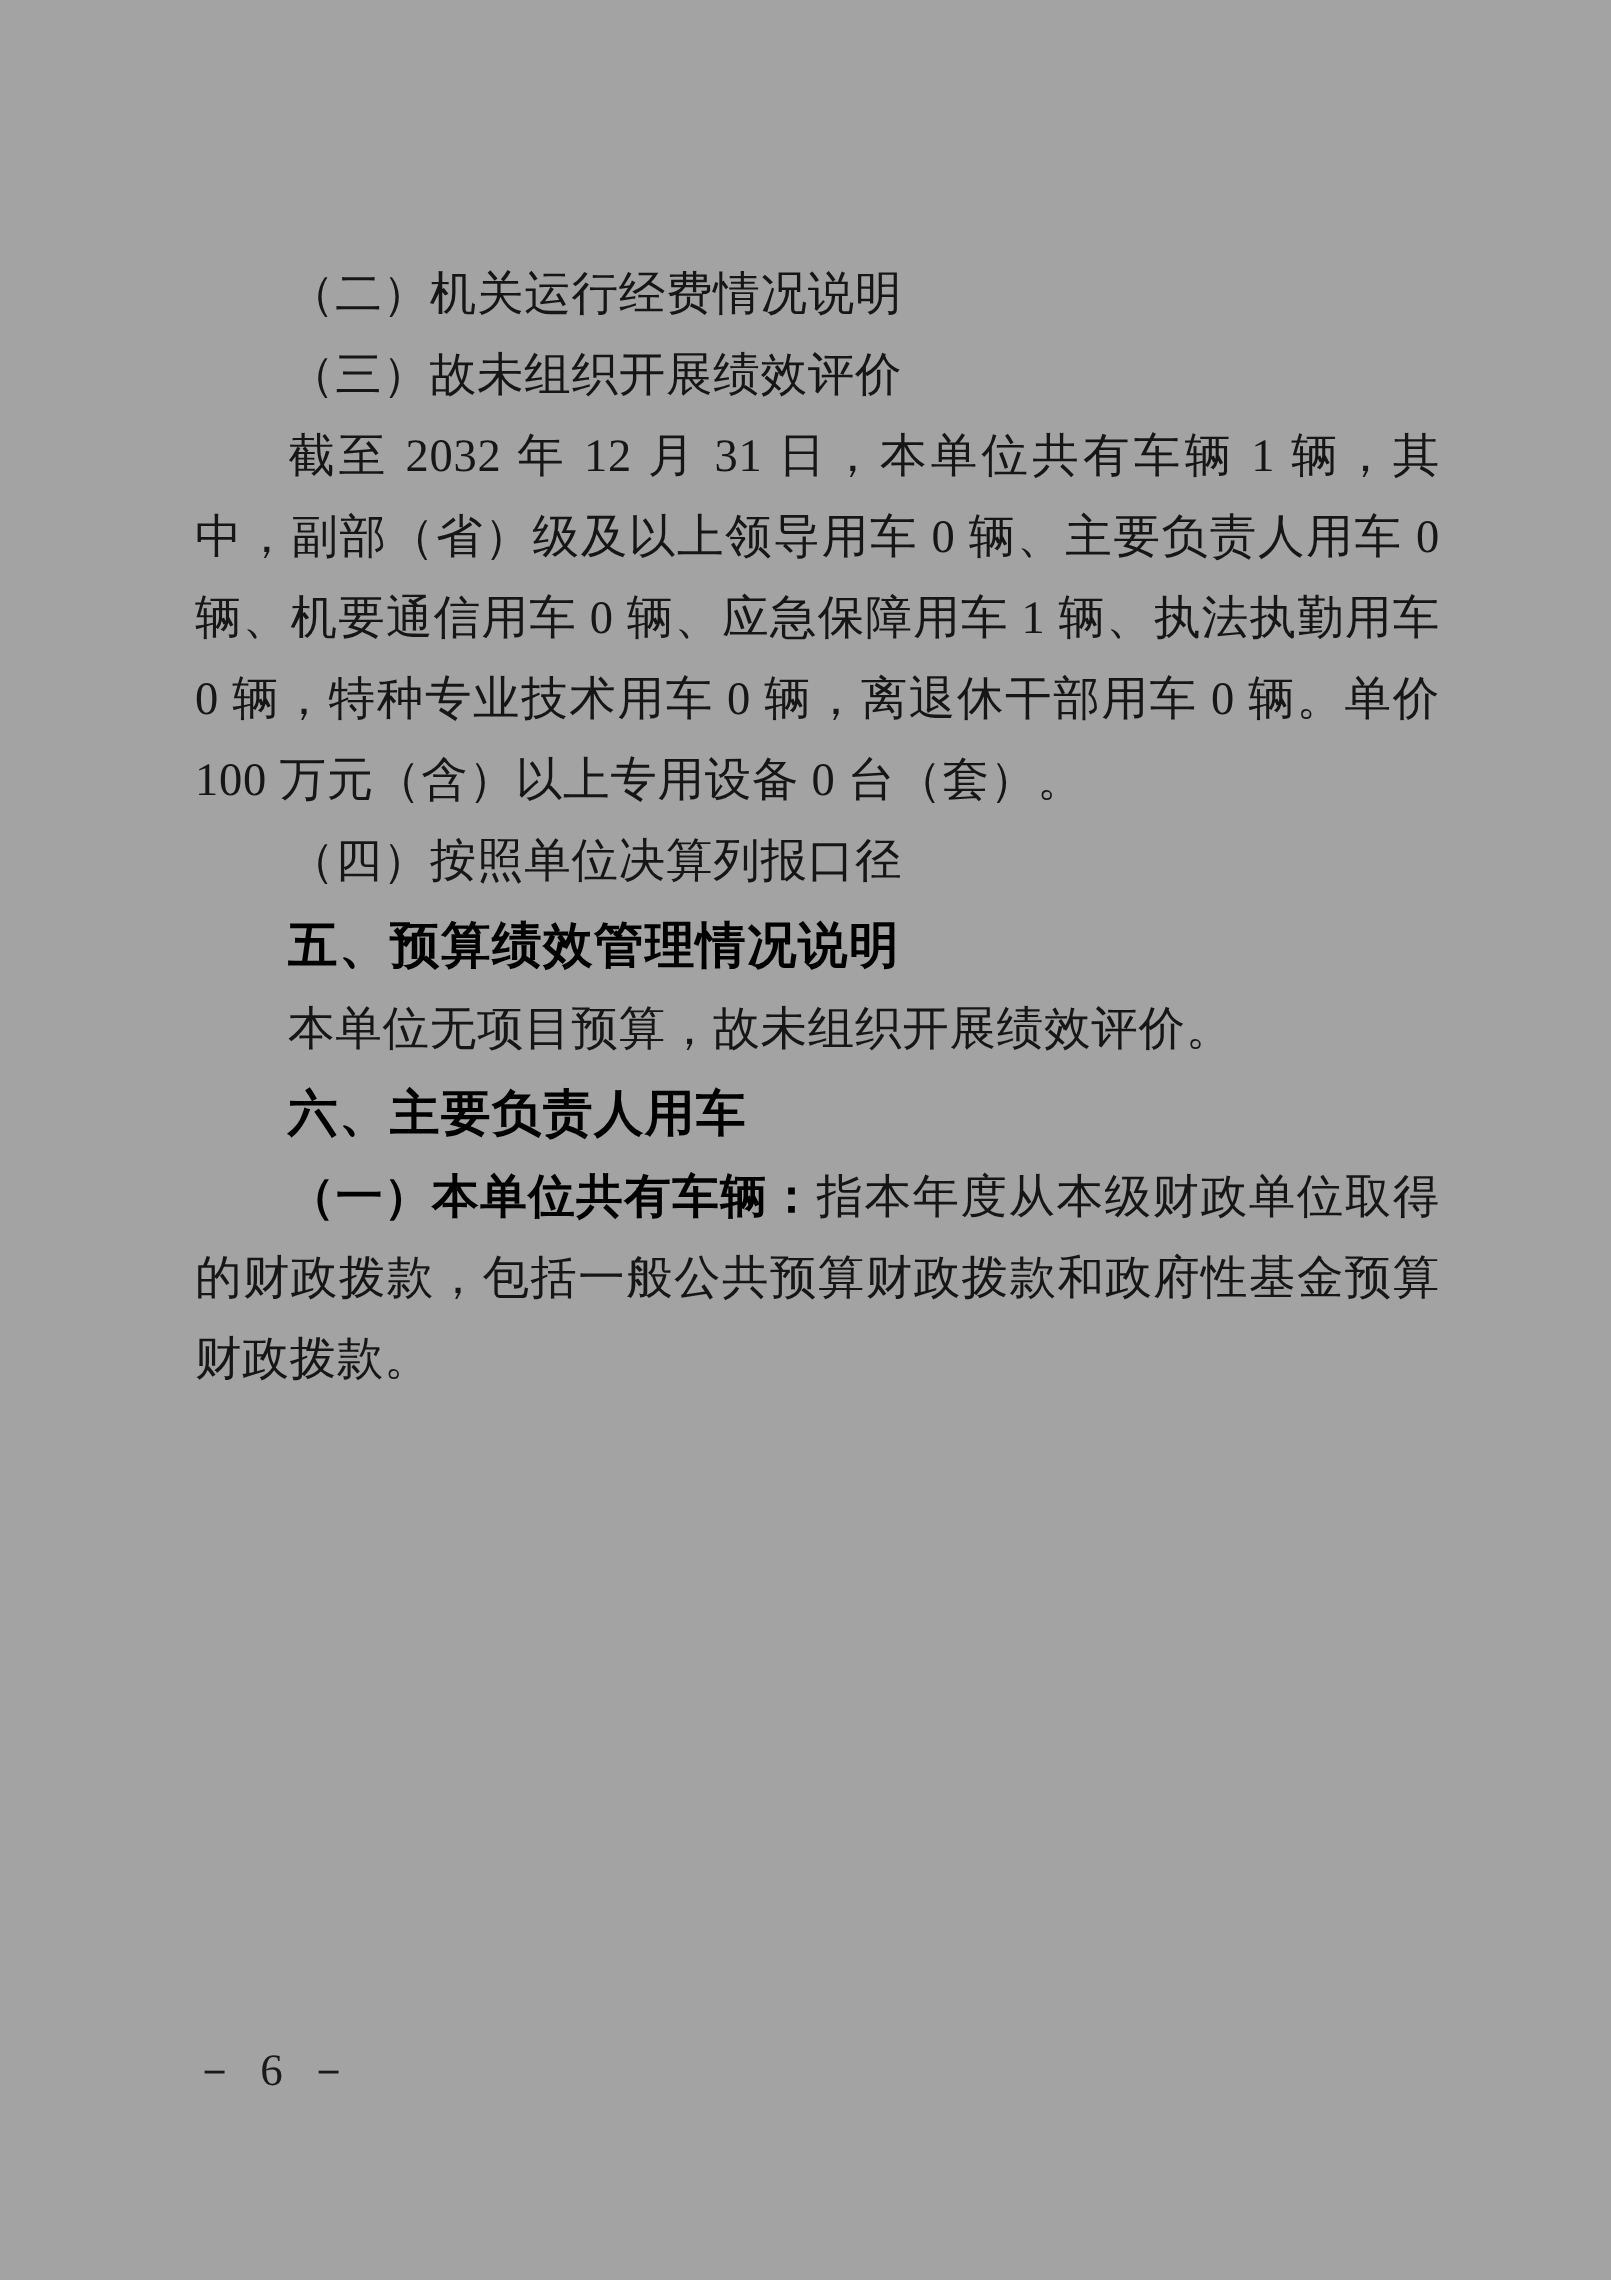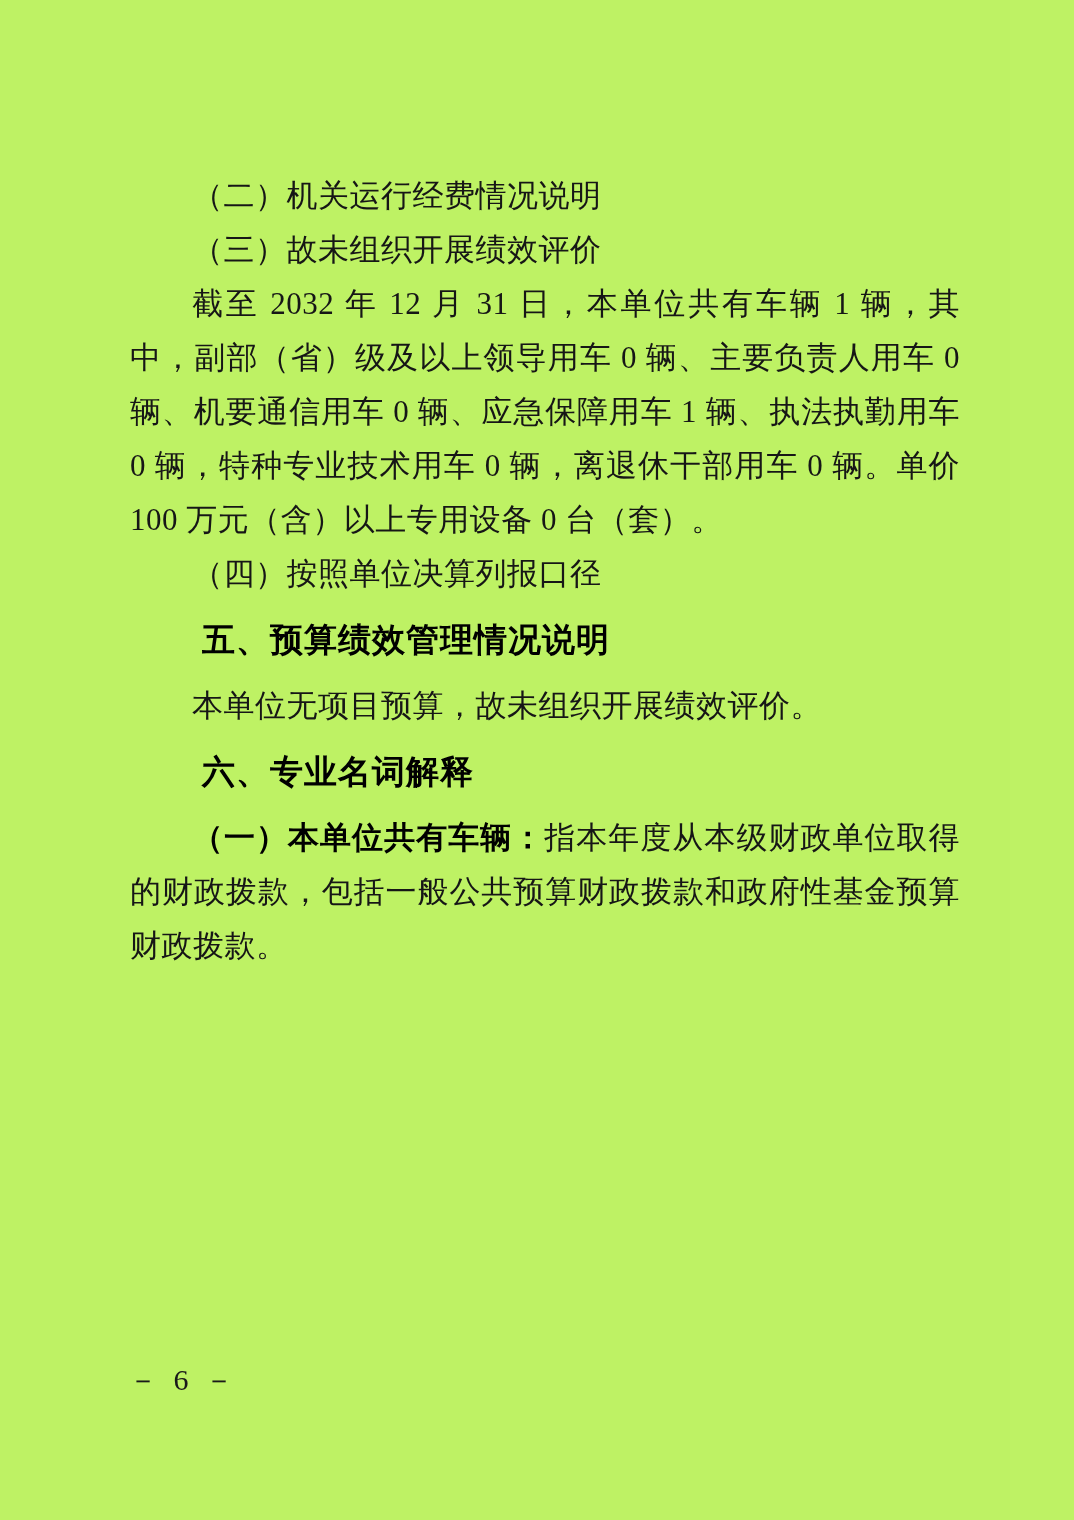--- a/index.html
+++ b/index.html
@@ -4,21 +4,21 @@
 <style>
   html, body {
     margin: 0;
     padding: 0;
     background: #ffffff;
   }
   .page {
     position: relative;
     width: 1074px;
     height: 1520px;
-    background: #bef264;
+    background: #a3a3a3;
     overflow: hidden;
     color: #141414;
   }
   .content {
     position: absolute;
     left: 130px;
     top: 169px;
     width: 830px;
   }
   .para,
@@ -33,21 +33,21 @@
     color: #161616;
   }
   .subheading {
     text-align: left;
   }
   .heading-bold {
     font-family: "Liberation Sans", "DejaVu Sans", sans-serif;
     font-weight: 700;
     font-size: 33px;
     line-height: 54px;
-    margin: 12px;
+    margin: 2px;
     text-indent: 1.82em;
     text-align: left;
     letter-spacing: 1px;
     color: #000000;
   }
   .lead-bold {
     font-weight: 700;
     color: #000000;
   }
   .page-footer {
@@ -73,20 +73,20 @@
 
     <p class="para">截至 2032 年 12 月 31 日，本单位共有车辆 1 辆，其中，副部（省）级及以上领导用车 0 辆、主要负责人用车 0 辆、机要通信用车 0 辆、应急保障用车 1 辆、执法执勤用车 0 辆，特种专业技术用车 0 辆，离退休干部用车 0 辆。单价 100 万元（含）以上专用设备 0 台（套）。</p>
 
     <p class="subheading">（四）按照单位决算列报口径</p>
 
 
     <p class="heading-bold">五、预算绩效管理情况说明</p>
 
     <p class="para">本单位无项目预算，故未组织开展绩效评价。</p>
 
-    <p class="heading-bold">六、专业名词解释</p>
+    <p class="heading-bold">六、主要负责人用车</p>
 
     <p class="para"><span class="lead-bold">（一）本单位共有车辆：</span><span>指本年度从本级财政单位取得的财政拨款，包括一般公共预算财政拨款和政府性基金预算财政拨款。</span></p>
 
   </div>
 
   <div class="page-footer">－ 6 －</div>
 </div>
 
 </body></html>

